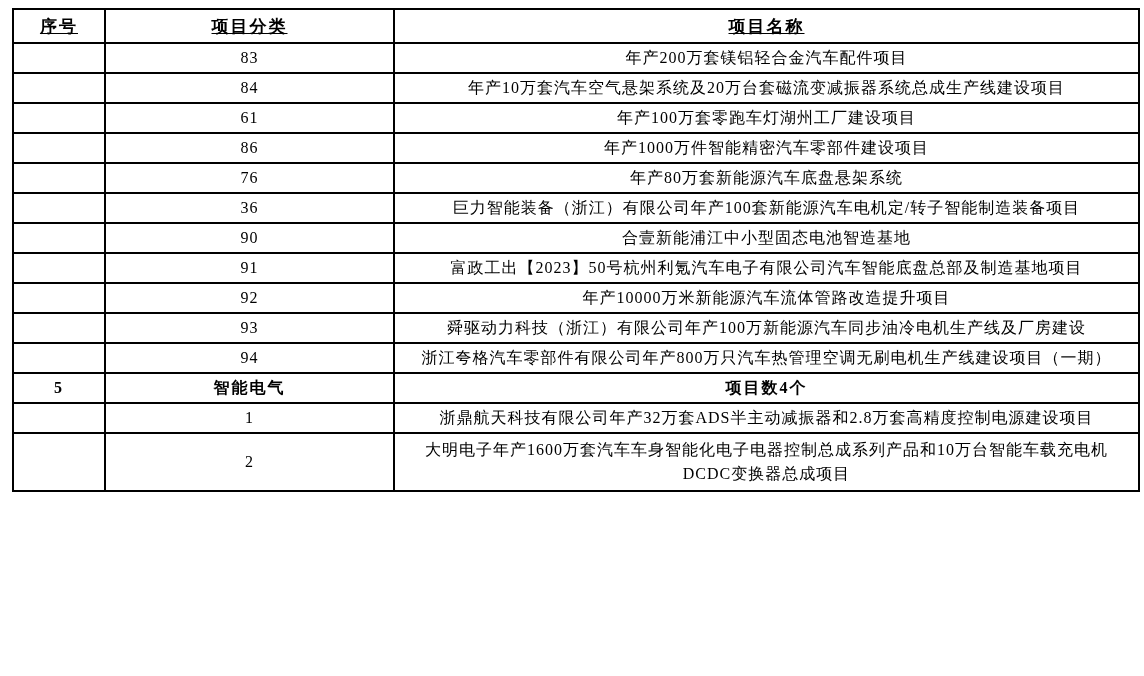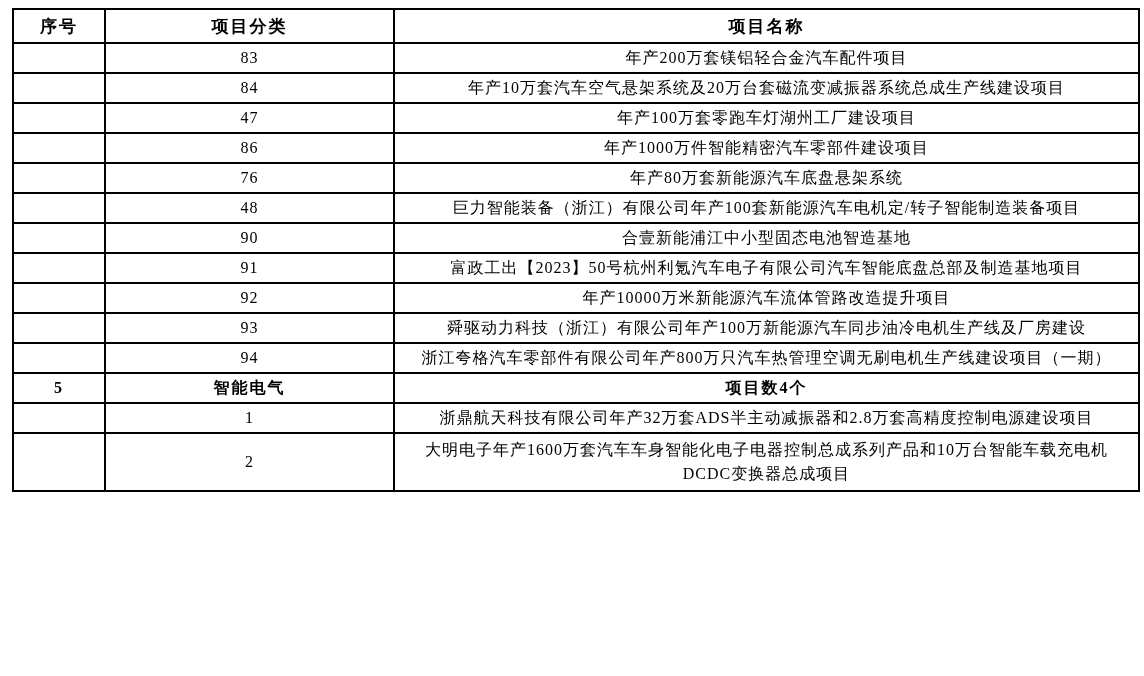--- a/index.html
+++ b/index.html
@@ -35,20 +35,21 @@
   col.c-seq      { width: 92px; }
   col.c-category { width: 289px; }
   col.c-name     { width: 745px; }
   thead tr { height: 34px; }
   tbody tr { height: 21px; }
   tbody tr.tall { height: 58px; }
   th {
     font-size: 17px;
     font-weight: bold;
     letter-spacing: 2px;
+    text-decoration: underline;
   }
   td {
     font-size: 16px;
     font-weight: normal;
     letter-spacing: 1px;
     line-height: 24px;
   }
   tr.section-row td {
     font-weight: bold;
     letter-spacing: 2px;
@@ -77,36 +78,36 @@
         <td>83</td>
         <td>年产200万套镁铝轻合金汽车配件项目</td>
       </tr>
       <tr>
         <td></td>
         <td>84</td>
         <td>年产10万套汽车空气悬架系统及20万台套磁流变减振器系统总成生产线建设项目</td>
       </tr>
       <tr>
         <td></td>
-        <td>47</td>
+        <td>61</td>
         <td>年产100万套零跑车灯湖州工厂建设项目</td>
       </tr>
       <tr>
         <td></td>
         <td>86</td>
         <td>年产1000万件智能精密汽车零部件建设项目</td>
       </tr>
       <tr>
         <td></td>
         <td>76</td>
         <td>年产80万套新能源汽车底盘悬架系统</td>
       </tr>
       <tr>
         <td></td>
-        <td>48</td>
+        <td>36</td>
         <td>巨力智能装备（浙江）有限公司年产100套新能源汽车电机定/转子智能制造装备项目</td>
       </tr>
       <tr>
         <td></td>
         <td>90</td>
         <td>合壹新能浦江中小型固态电池智造基地</td>
       </tr>
       <tr>
         <td></td>
         <td>91</td>

